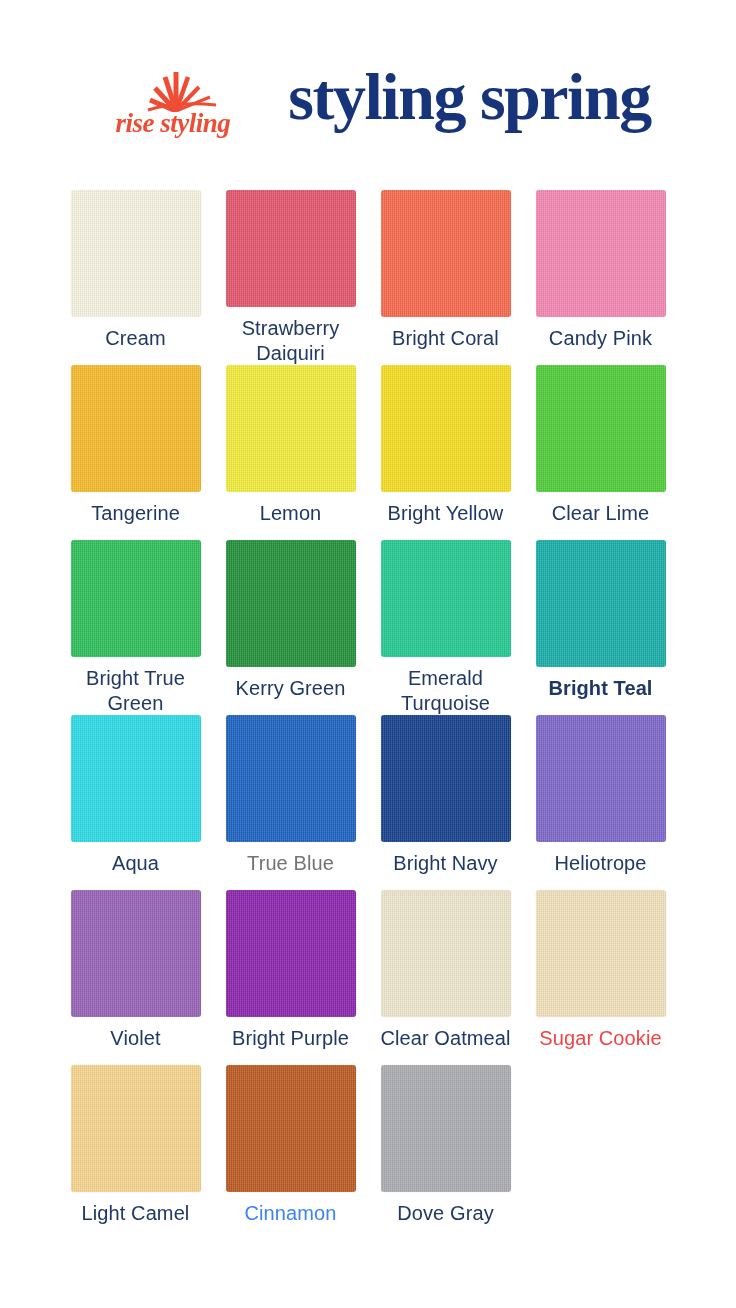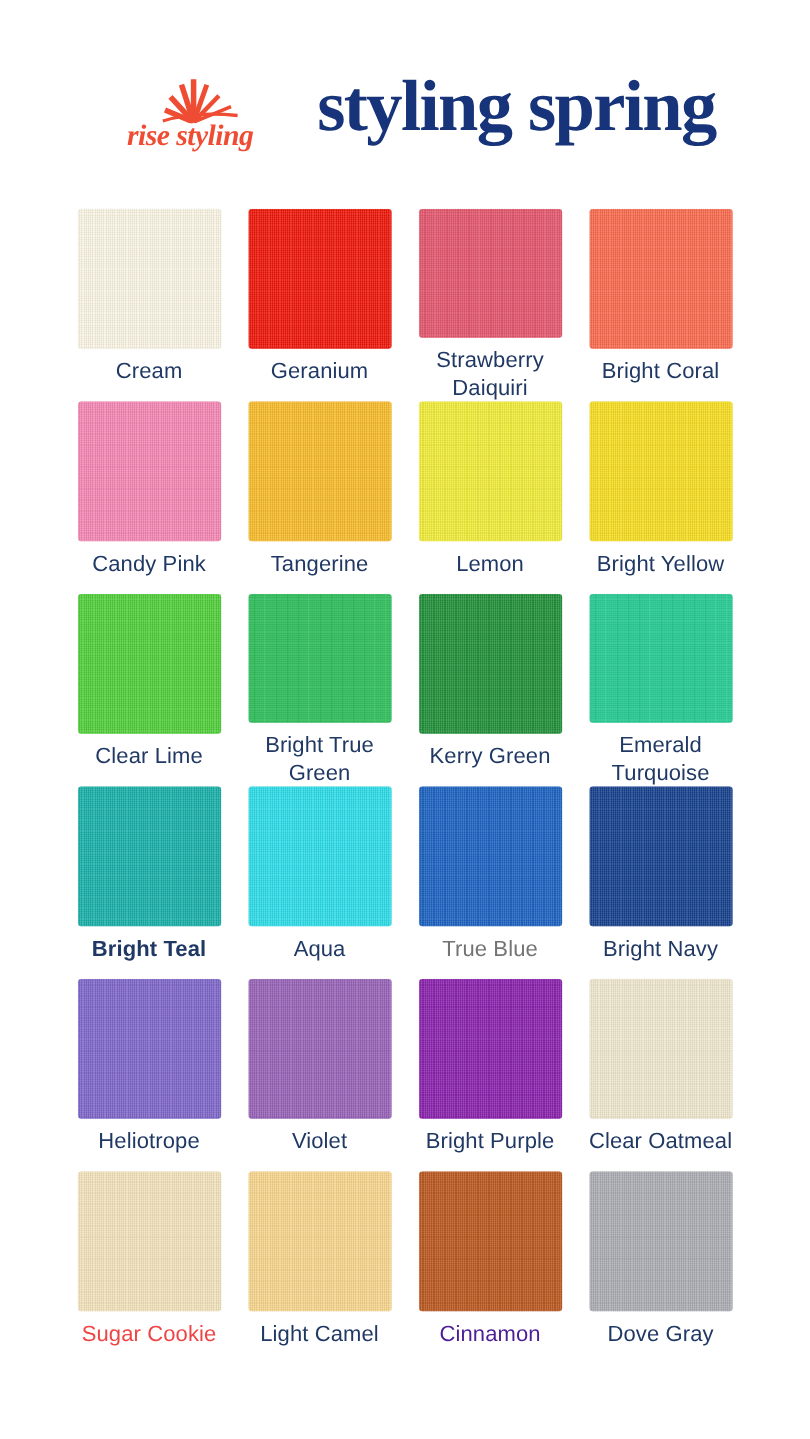--- a/index.html
+++ b/index.html
@@ -126,24 +126,20 @@
 
   <div class="palette-title">styling spring</div>
 </div>
 
 <div class="grid" id="swatch-grid">
     <div class="swatch-cell">
       <div class="swatch-chip" style="background: rgb(249, 244, 227);"></div>
       <div class="swatch-label" style="color: rgb(32, 56, 100);">Cream</div>
     </div>
     <div class="swatch-cell">
-      <div class="swatch-chip" style="background: rgb(238, 21, 8);"></div>
-      <div class="swatch-label" style="color: rgb(32, 56, 100);">Geranium</div>
-    </div>
-    <div class="swatch-cell">
       <div class="swatch-chip" style="background: rgb(228, 86, 109);"></div>
       <div class="swatch-label" style="color: rgb(32, 56, 100);">Strawberry Daiquiri</div>
     </div>
     <div class="swatch-cell">
       <div class="swatch-chip" style="background: rgb(249, 106, 78);"></div>
       <div class="swatch-label" style="color: rgb(32, 56, 100);">Bright Coral</div>
     </div>
     <div class="swatch-cell">
       <div class="swatch-chip" style="background: rgb(245, 135, 180);"></div>
       <div class="swatch-label" style="color: rgb(32, 56, 100);">Candy Pink</div>
@@ -211,19 +207,19 @@
     <div class="swatch-cell">
       <div class="swatch-chip" style="background: rgb(243, 227, 188);"></div>
       <div class="swatch-label" style="color: #ef4444;">Sugar Cookie</div>
     </div>
     <div class="swatch-cell">
       <div class="swatch-chip" style="background: rgb(248, 214, 142);"></div>
       <div class="swatch-label" style="color: rgb(32, 56, 100);">Light Camel</div>
     </div>
     <div class="swatch-cell">
       <div class="swatch-chip" style="background: rgb(188, 90, 34);"></div>
-      <div class="swatch-label" style="color: #4c1d95;">Cinnamon</div>
+      <div class="swatch-label" style="color: #3b82f6;">Cinnamon</div>
     </div>
     <div class="swatch-cell">
       <div class="swatch-chip" style="background: rgb(172, 172, 180);"></div>
       <div class="swatch-label" style="color: rgb(32, 56, 100);">Dove Gray</div>
     </div>
   </div>
 
 </body></html>

